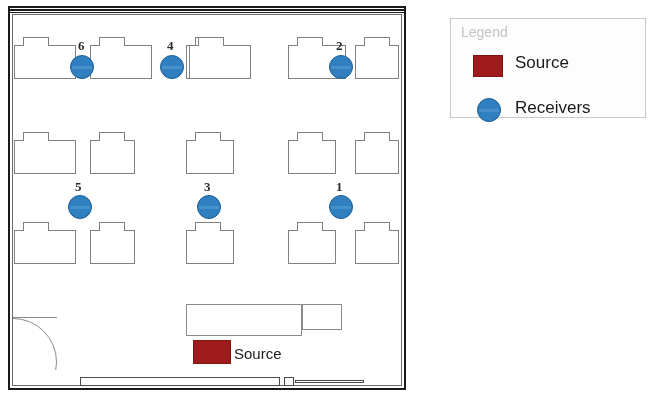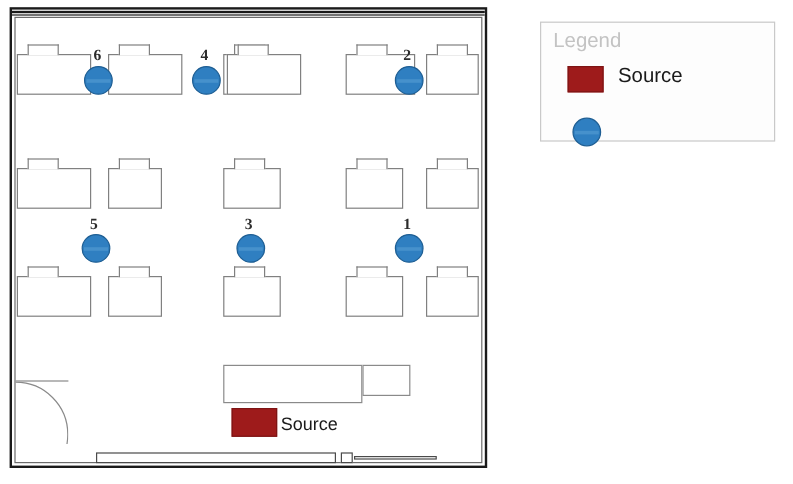--- a/index.html
+++ b/index.html
@@ -31,21 +31,21 @@
   
   .door-box{position:absolute;left:13px;top:318px;width:44px;height:52px;overflow:hidden;}
   .door-arc{position:absolute;left:-44px;top:0px;width:88px;height:88px;border:1px solid #8a8a8a;border-radius:50%;box-sizing:border-box;}
   .door-line{position:absolute;left:13px;top:317px;width:44px;height:1px;background:#8a8a8a;}
 
   
   .ledge{position:absolute;border:1px solid #4a4a4a;background:#fff;box-sizing:border-box;}
 
   
   .legend{position:absolute;left:450px;top:18px;width:196px;height:100px;border:1px solid #c9c9c9;background:#fdfdfd;box-sizing:border-box;}
-  .legend-title{position:absolute;left:10px;top:5px;font-size:17px;color:#c3c3c3;font-family:"Liberation Sans",sans-serif;}
+  .legend-title{position:absolute;left:10px;top:5px;font-size:14px;color:#c3c3c3;font-family:"Liberation Sans",sans-serif;}
   .legend-sq{position:absolute;left:22px;top:36px;width:30px;height:22px;background:#9e1b1b;border:1px solid #7d1414;box-sizing:border-box;}
   .legend-circ{position:absolute;left:26px;top:79px;width:24px;height:24px;border-radius:50%;background:#2f7fc1;border:1px solid #1e5e93;box-sizing:border-box;}
   .legend-circ::after{content:"";position:absolute;left:1px;right:1px;top:10px;height:3px;background:#4f97cf;opacity:.75;}
   .legend-text{position:absolute;font-size:17px;color:#1a1a1a;font-family:"Liberation Sans",sans-serif;}
 </style>
 </head>
 <body>
 
 <div id="canvas">
 
@@ -136,15 +136,16 @@
       <div class="rlabel" style="left: 75px; top: 179px;">5</div>
       <div class="receiver" style="left: 70px; top: 55px;"></div>
       <div class="rlabel" style="left: 78px; top: 38px;">6</div>
     </div>
 
   <div class="legend">
     <div class="legend-title">Legend</div>
     <div class="legend-sq"></div>
     <div class="legend-text" style="left:64px;top:34px;">Source</div>
     <div class="legend-circ"></div>
+    <div class="legend-text" style="left:64px;top:79px;">Receivers</div>
   </div>
 
 </div>
 
 </body></html>

